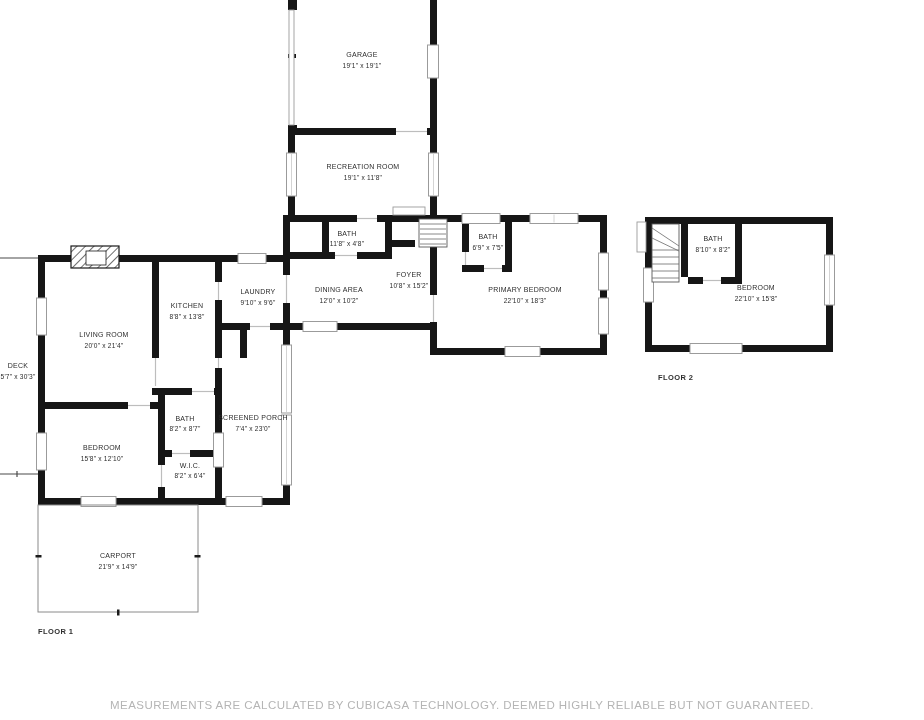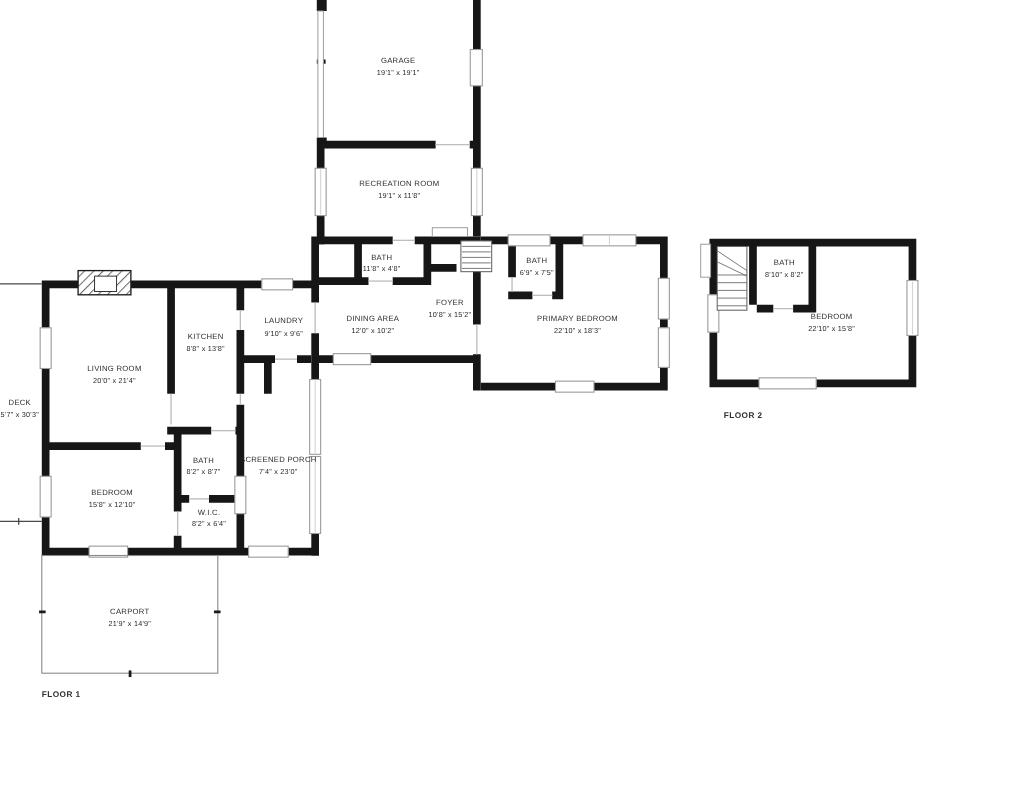--- a/index.html
+++ b/index.html
@@ -206,13 +206,14 @@
     <g>
       <text class="rn" x="713" y="241">BATH</text>
       <text class="rd" x="713" y="252">8'10" x 8'2"</text>
       <text class="rn" x="756" y="290">BEDROOM</text>
       <text class="rd" x="756" y="301">22'10" x 15'8"</text>
     </g>
     <text class="fl" x="658" y="380">FLOOR 2</text>
   </g>
 </svg>
 
+<div id="footer-disclaimer">MEASUREMENTS ARE CALCULATED BY CUBICASA TECHNOLOGY. DEEMED HIGHLY RELIABLE BUT NOT GUARANTEED.</div>
 </div>
 
 </body></html>

